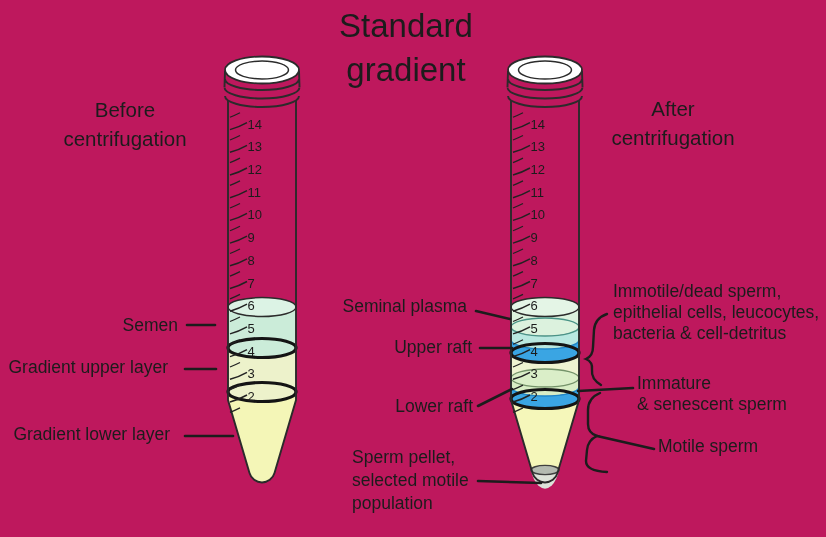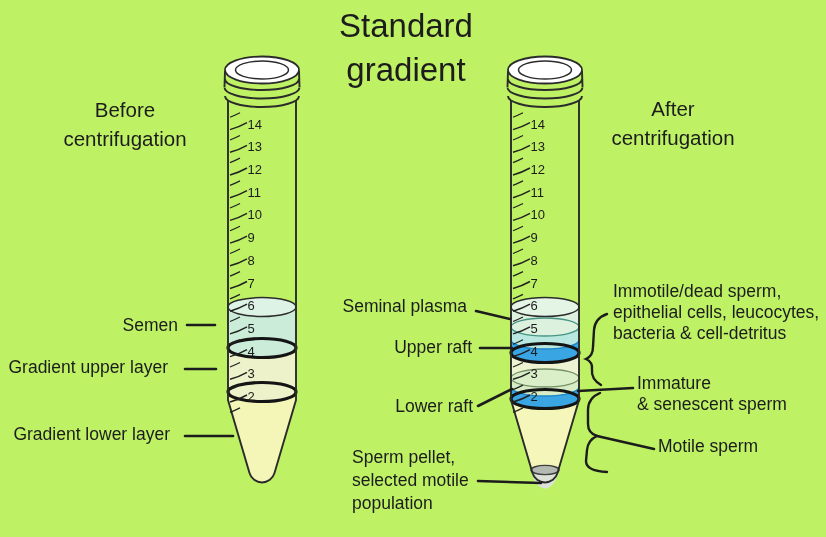--- a/index.html
+++ b/index.html
@@ -1,16 +1,16 @@
 <!DOCTYPE html>
 <html><head>
 <meta charset="utf-8">
 <style>
   html,body{margin:0;padding:0;background:#ffffff;}
-  .stage{position:relative;width:826px;height:537px;background:#bef264;overflow:hidden;
+  .stage{position:relative;width:826px;height:537px;background:#be185d;overflow:hidden;
          font-family:"Liberation Sans",sans-serif;}
   svg text{font-family:"Liberation Sans",sans-serif;fill:#1c1c1c;}
   .title{font-size:33px;}
   .heading{font-size:20.5px;}
   .label{font-size:17.5px;}
   .tick{stroke:#222;fill:none;stroke-width:1.5px;}
   .minor{stroke-width:1.2px;}
   .tick-num{font-size:13px;}
   .leader{stroke:#1c1c1c;stroke-width:2.6px;fill:none;stroke-linecap:round;}
   .brace{stroke:#1c1c1c;stroke-width:2.4px;fill:none;stroke-linecap:round;}

